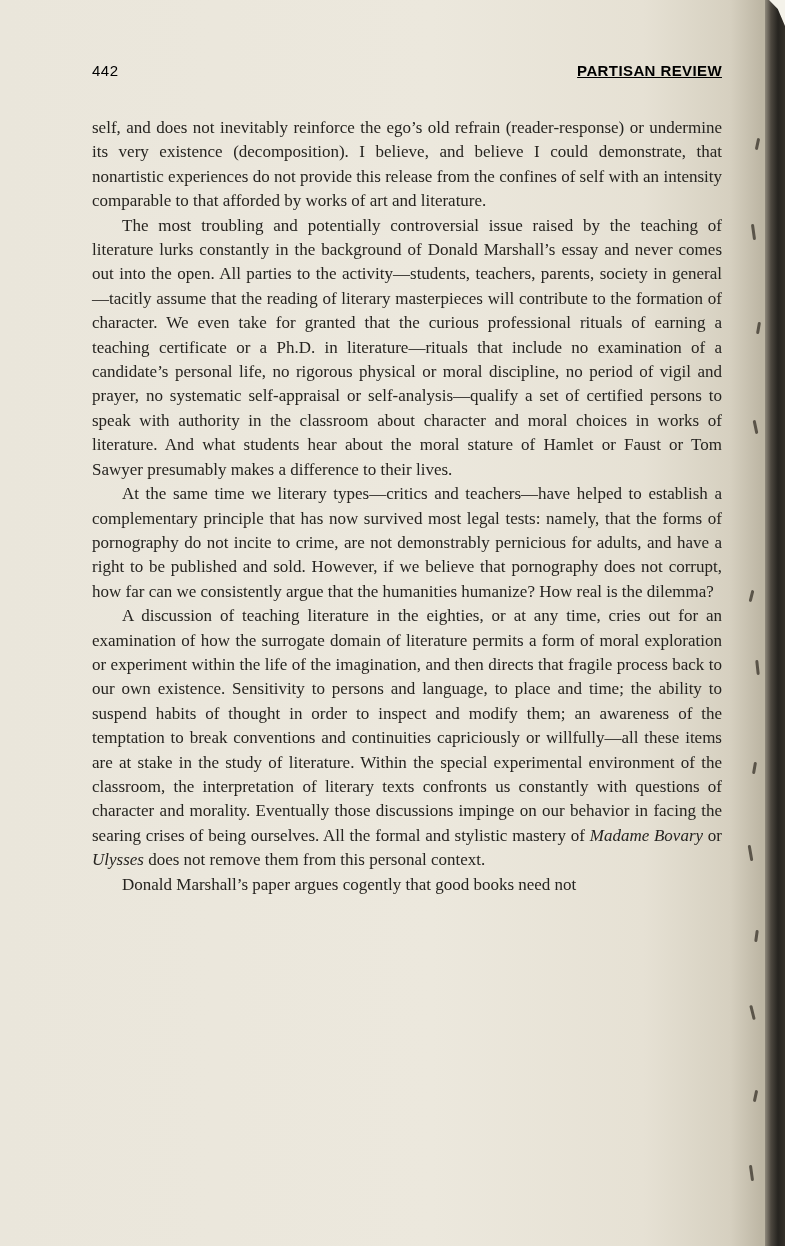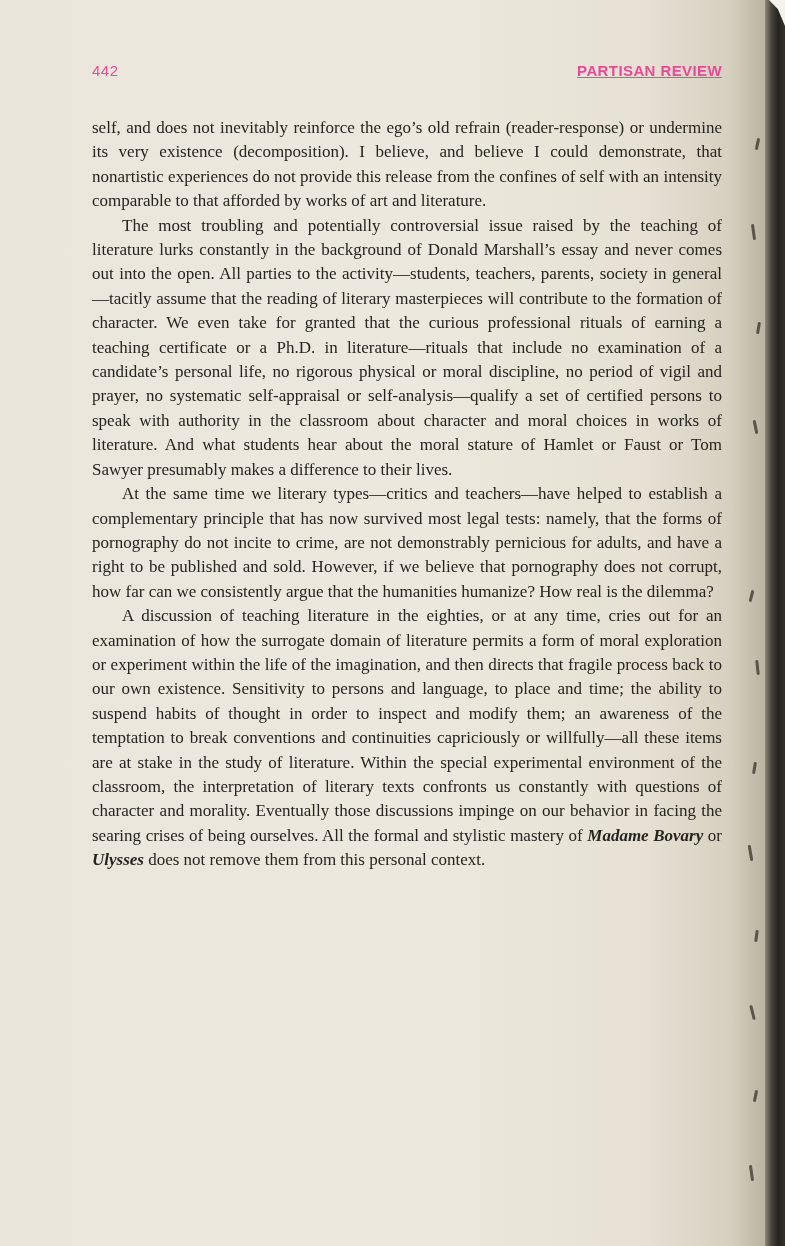--- a/index.html
+++ b/index.html
@@ -56,21 +56,21 @@
     color: #262420;
   }
 
   .running-head {
     display: flex;
     justify-content: space-between;
     align-items: baseline;
     font-family: "Liberation Sans", sans-serif;
     font-size: 15px;
     margin-bottom: 37px;
-    color: #ec4899;
+    color: #000000;
   }
   .running-head .page-number {
     font-weight: 400;
     letter-spacing: 0.5px;
   }
   .running-head .journal-title {
     font-weight: 700;
     letter-spacing: 0.4px;
     text-decoration: underline;
   }
@@ -82,21 +82,20 @@
   }
   .body-text p {
     margin: 0;
     text-indent: 30px;
   }
   .body-text p.no-indent {
     text-indent: 0;
   }
   .it {
     font-style: italic;
-    font-weight: bold;
   }
 </style>
 </head>
 <body>
 
 <div class="scan-page">
 
   <div class="page-edge"></div>
   <div class="page-edge-corner"></div>
 
@@ -118,17 +117,18 @@
     <div class="running-head">
       <span class="page-number">442</span>
       <span class="journal-title">PARTISAN REVIEW</span>
     </div>
 
     <div class="body-text">
       <p class="no-indent">self, and does not inevitably reinforce the ego’s old refrain (reader-response) or undermine its very existence (decomposition). I believe, and believe I could demonstrate, that nonartistic experiences do not provide this release from the confines of self with an intensity comparable to that afforded by works of art and literature.</p>
       <p>The most troubling and potentially controversial issue raised by the teaching of literature lurks constantly in the background of Donald Marshall’s essay and never comes out into the open. All parties to the activity—students, teachers, parents, society in general—tacitly assume that the reading of literary masterpieces will contribute to the formation of character. We even take for granted that the curious professional rituals of earning a teaching certificate or a Ph.D. in literature—rituals that include no examination of a candidate’s personal life, no rigorous physical or moral discipline, no period of vigil and prayer, no systematic self-appraisal or self-analysis—qualify a set of certified persons to speak with authority in the classroom about character and moral choices in works of literature. And what students hear about the moral stature of Hamlet or Faust or Tom Sawyer presumably makes a difference to their lives.</p>
       <p>At the same time we literary types—critics and teachers—have helped to establish a complementary principle that has now survived most legal tests: namely, that the forms of pornography do not incite to crime, are not demonstrably pernicious for adults, and have a right to be published and sold. However, if we believe that pornography does not corrupt, how far can we consistently argue that the humanities humanize? How real is the dilemma?</p>
       <p><span>A discussion of teaching literature in the eighties, or at any time, cries out for an examination of how the surrogate domain of literature permits a form of moral exploration or experiment within the life of the imagination, and then directs that fragile process back to our own existence. Sensitivity to persons and language, to place and time; the ability to suspend habits of thought in order to inspect and modify them; an awareness of the temptation to break conventions and continuities capriciously or willfully—all these items are at stake in the study of literature. Within the special experimental environment of the classroom, the interpretation of literary texts confronts us constantly with questions of character and morality. Eventually those discussions impinge on our behavior in facing the searing crises of being ourselves. All the formal and stylistic mastery of </span><span class="it">Madame Bovary</span><span> or </span><span class="it">Ulysses</span><span> does not remove them from this personal context.</span></p>
+      <p>Donald Marshall’s paper argues cogently that good books need not</p>
     </div>
 
   </div>
 
 </div>
 
 </body></html>

